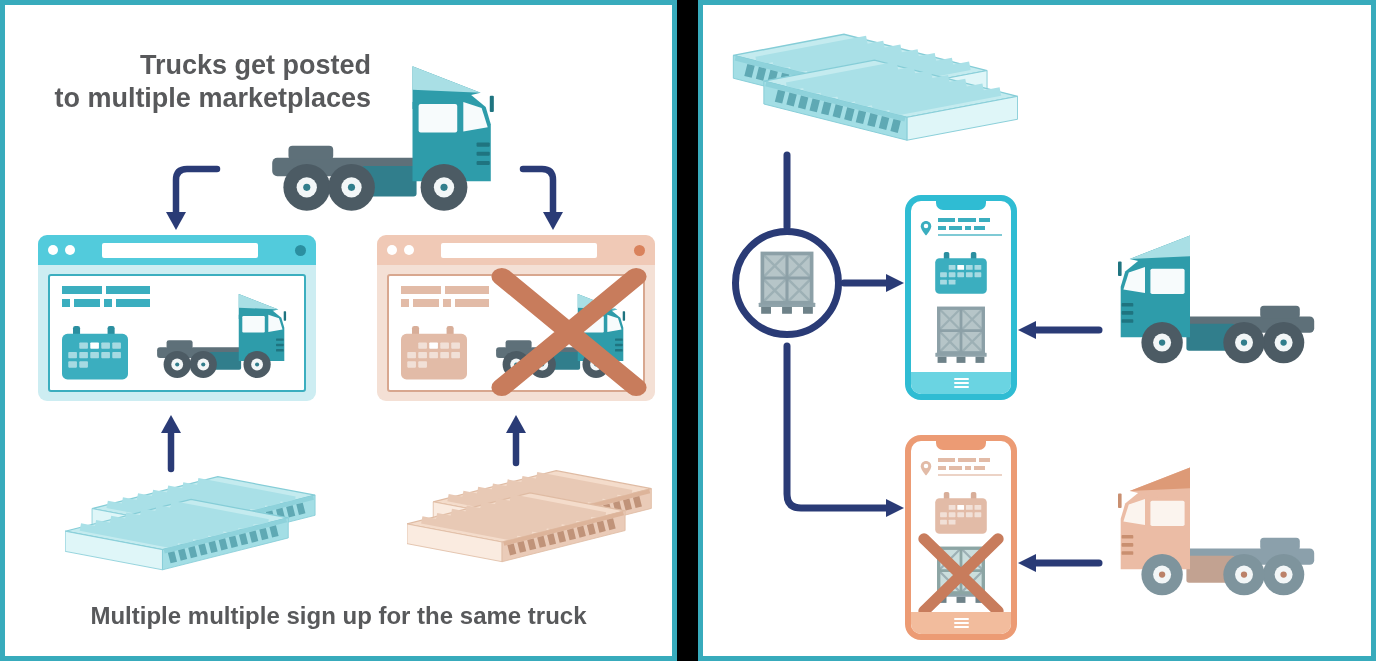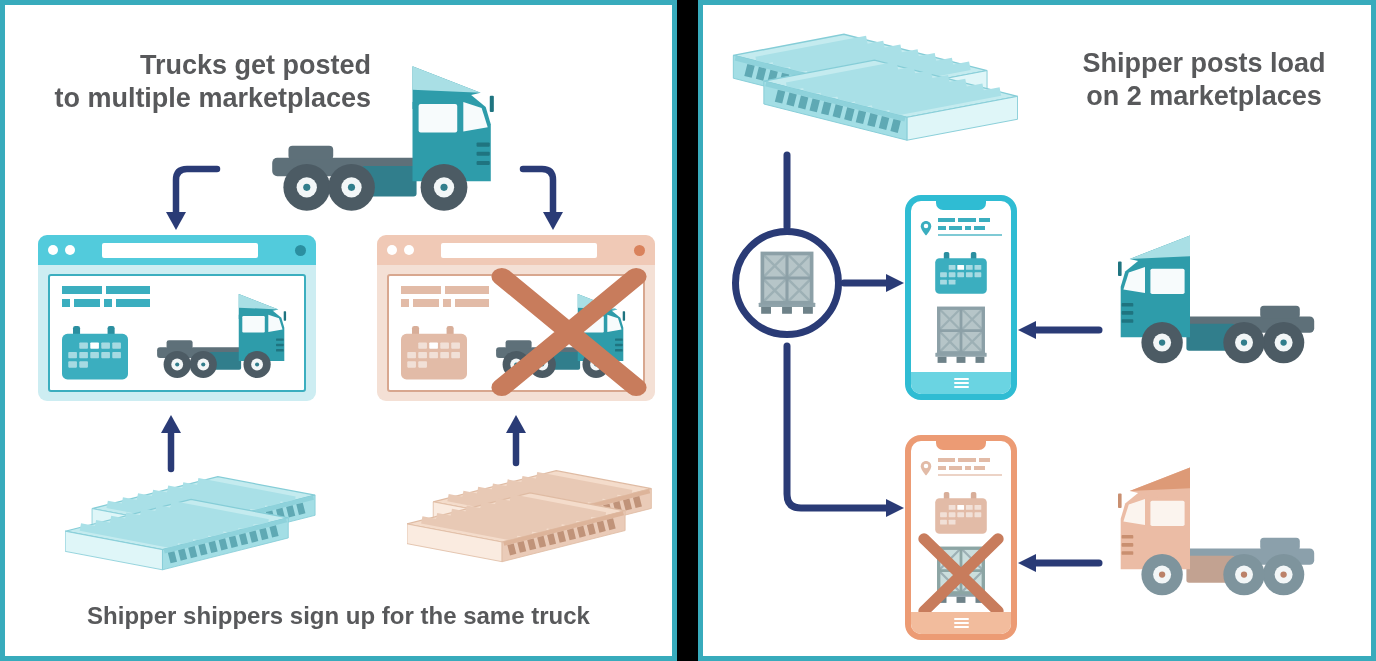--- a/index.html
+++ b/index.html
@@ -242,31 +242,29 @@
       </div>
     </div>
 
     <svg class="abs wh-teal" style="left:60px;top:460px;" width="252" height="109" viewBox="0 0 300 130">
         <use href="#g-warehouse"></use>
       </svg>
     <svg class="abs wh-peach" style="left:402px;top:454px;" width="246" height="107" viewBox="0 0 300 130">
         <use href="#g-warehouse"></use>
       </svg>
 
-    <div class="abs caption" style="left:0;right:0;top:596px;text-align:center;">Shipper shippers sign up for the same truck</div>
+    <div class="abs caption" style="left:0;right:0;top:596px;text-align:center;">Multiple multiple sign up for the same truck</div>
   </div>
 
   <div class="panel" id="right-panel">
 
     <svg class="abs wh-teal mirror" style="left:28px;top:16px;" width="287" height="124" viewBox="0 0 300 130">
         <use href="#g-warehouse"></use>
       </svg>
 
-    <div class="abs title" style="left:340px;top:42px;width:322px;text-align:center;">Shipper posts load
-on 2 marketplaces</div>
 
     <svg class="overlay" width="668" height="651" viewBox="0 0 668 651">
       <g stroke="var(--navy)" stroke-width="7" fill="none" stroke-linecap="round">
         <path d="M84,150 V222"></path>
         <path d="M141,278 H183"></path>
         <path d="M84,341 V489 Q84,503 98,503 H183"></path>
         <path d="M396,325 H331"></path>
         <path d="M396,558 H331"></path>
       </g>
       <g fill="var(--navy)">

